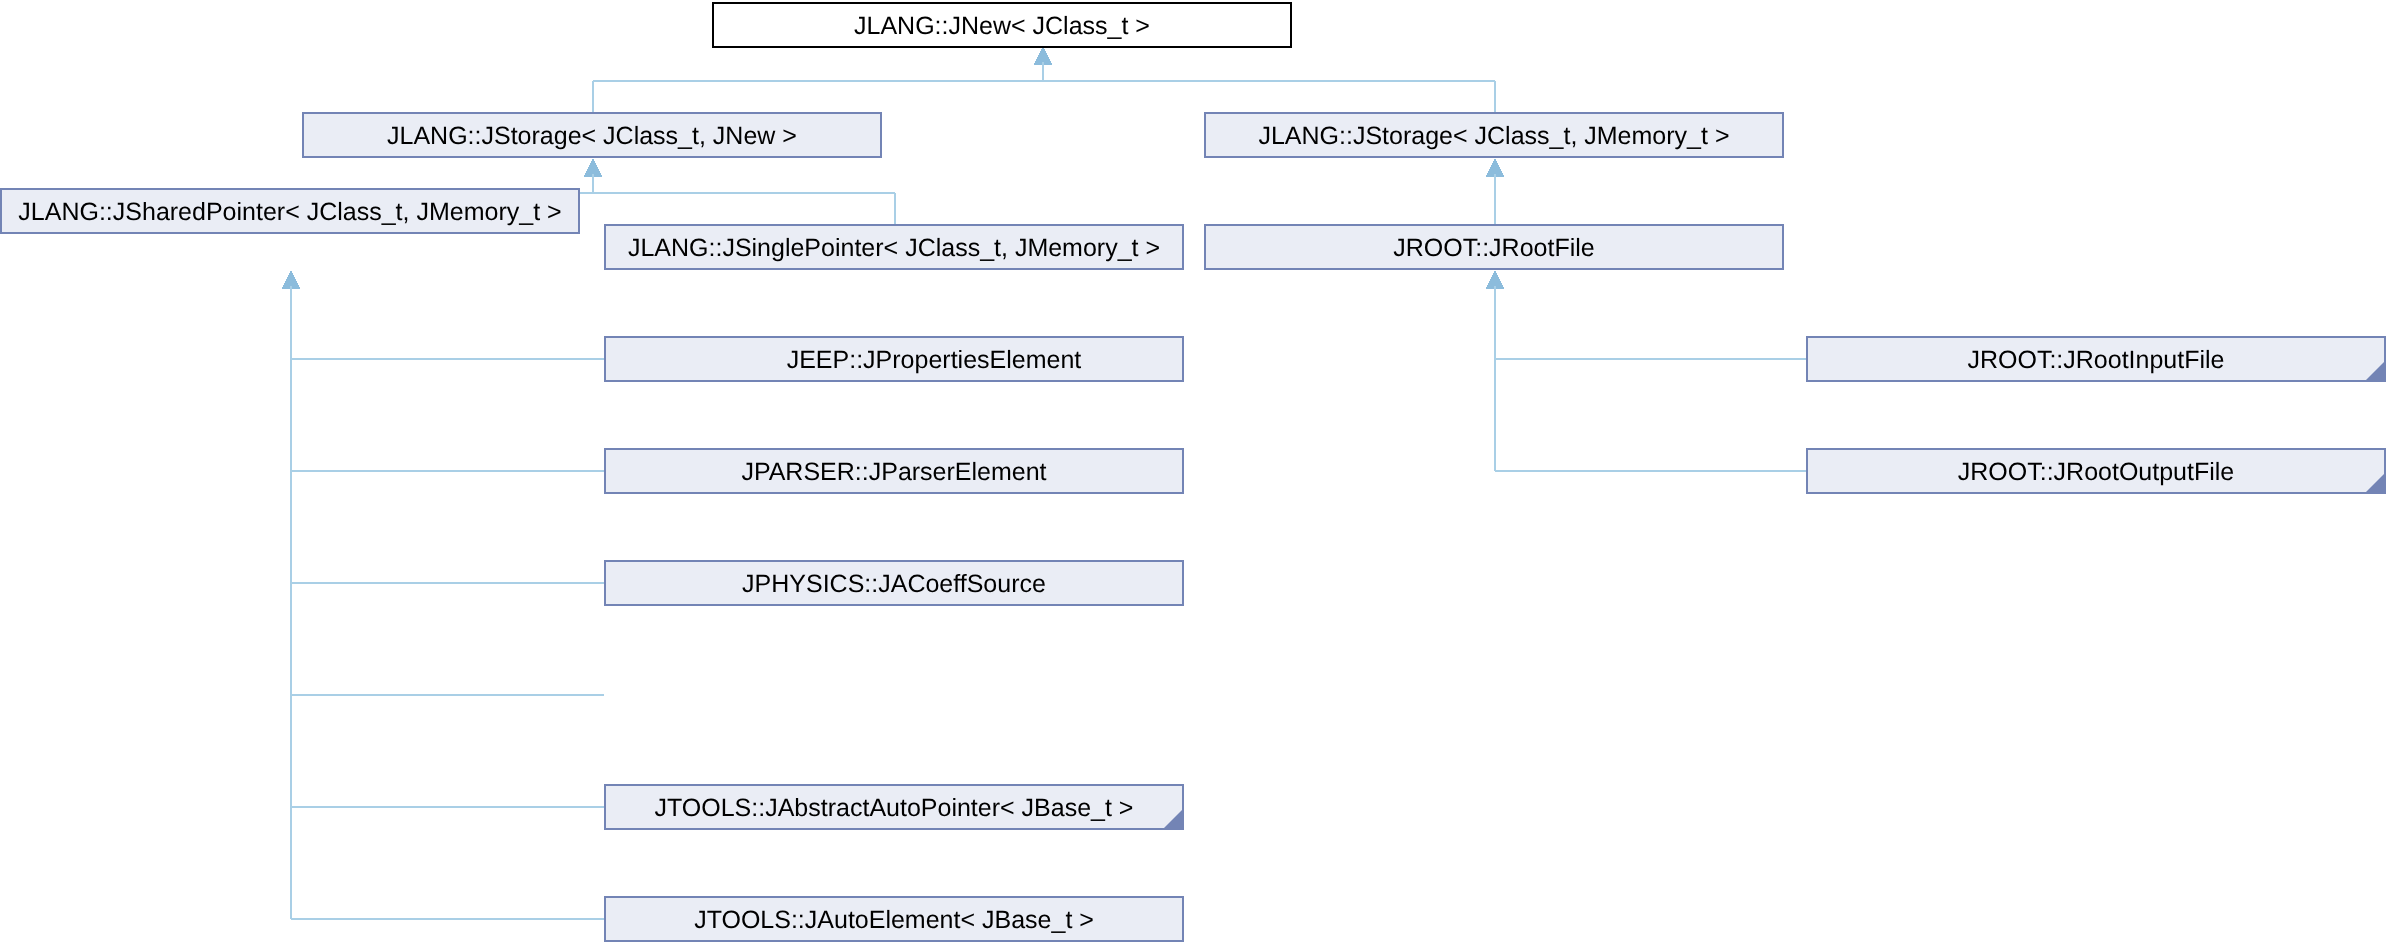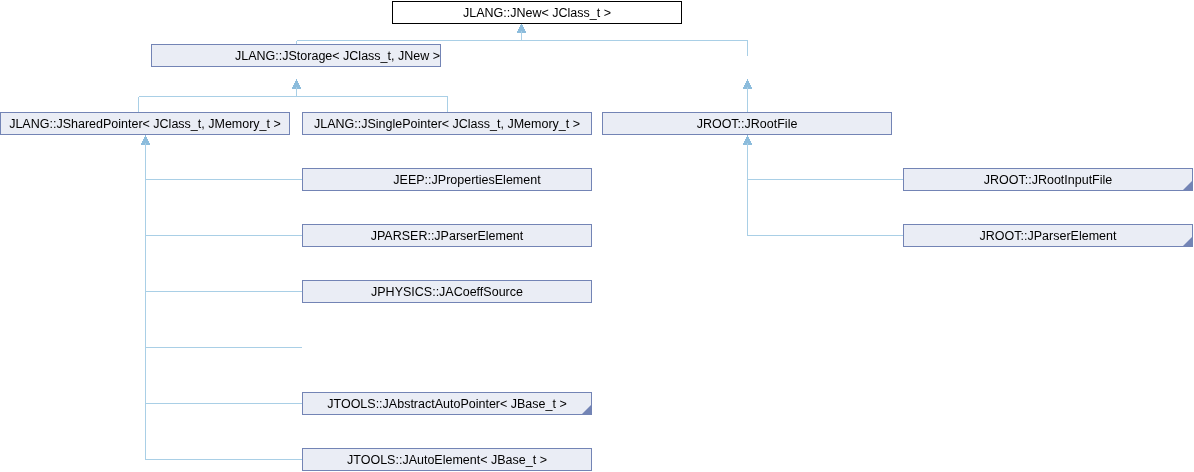--- a/index.html
+++ b/index.html
@@ -44,24 +44,24 @@
     position: absolute;
     right: 0;
     bottom: 0;
     width: 0;
     height: 0;
     border-style: solid;
     border-width: 0 0 9px 9px;
     border-color: transparent transparent #7384b5 transparent;
   }
   
-  .n-jnew            { left: 392px; top: 1px; text-align: right;   }
-  .n-jstorage-jnew   { left: 151px; top: 44px; justify-content: flex-end;  }
+  .n-jnew            { left: 356px; top: 1px; text-align: right;   }
+  .n-jstorage-jnew   { left: 151px; top: 56px;  }
   .n-jstorage-jmem   { left: 602px; top: 56px;  }
-  .n-jsharedpointer  { left: 0px;   top: 112px; }
+  .n-jsharedpointer  { left: 0px;   top: 94px; }
   .n-jsinglepointer  { left: 302px; top: 112px; }
   .n-jrootfile       { left: 602px; top: 112px; align-items: center; }
   .n-jproperties     { left: 302px; top: 168px; padding-left: 40px; }
   .n-jparser         { left: 302px; top: 224px; }
   .n-jacoeff         { left: 302px; top: 280px; }
   .n-jradiation      { left: 302px; top: 336px; }
   .n-jabstractauto   { left: 302px; top: 392px; }
   .n-jautoelement    { left: 302px; top: 448px; }
   .n-jrootinput      { left: 903px; top: 168px; }
   .n-jrootoutput     { left: 903px; top: 224px; }
@@ -104,20 +104,23 @@
   </svg>
 
   <div class="node root n-jnew">
     <span>JLANG::JNew&lt; JClass_t &gt;</span>
   </div>
 
   <div class="node n-jstorage-jnew">
     <span>JLANG::JStorage&lt; JClass_t, JNew &gt;</span>
   </div>
 
+  <div class="node n-jstorage-jmem">
+    <span>JLANG::JStorage&lt; JClass_t, JMemory_t &gt;</span>
+  </div>
 
   <div class="node n-jsharedpointer">
     <span>JLANG::JSharedPointer&lt; JClass_t, JMemory_t &gt;</span>
   </div>
 
   <div class="node n-jsinglepointer">
     <span>JLANG::JSinglePointer&lt; JClass_t, JMemory_t &gt;</span>
   </div>
 
   <div class="node n-jrootfile">
@@ -145,17 +148,17 @@
   <div class="node n-jautoelement">
     <span>JTOOLS::JAutoElement&lt; JBase_t &gt;</span>
   </div>
 
   <div class="node n-jrootinput">
     <span>JROOT::JRootInputFile</span>
     <span class="fold"></span>
   </div>
 
   <div class="node n-jrootoutput">
-    <span>JROOT::JParserElement</span>
+    <span>JROOT::JRootOutputFile</span>
     <span class="fold"></span>
   </div>
 
 </div>
 
 </body></html>

